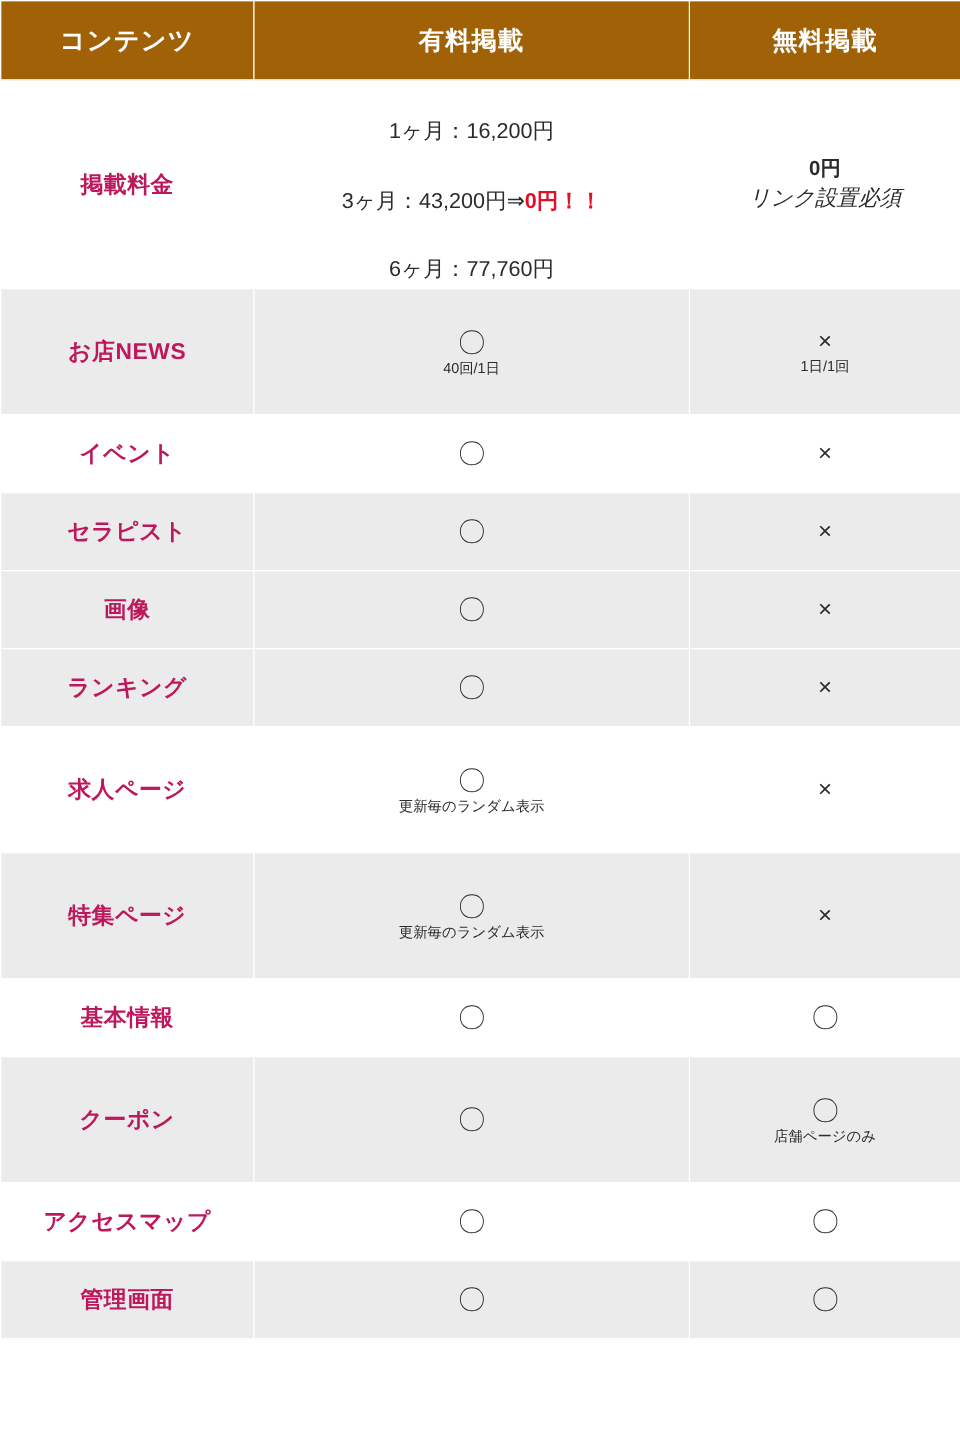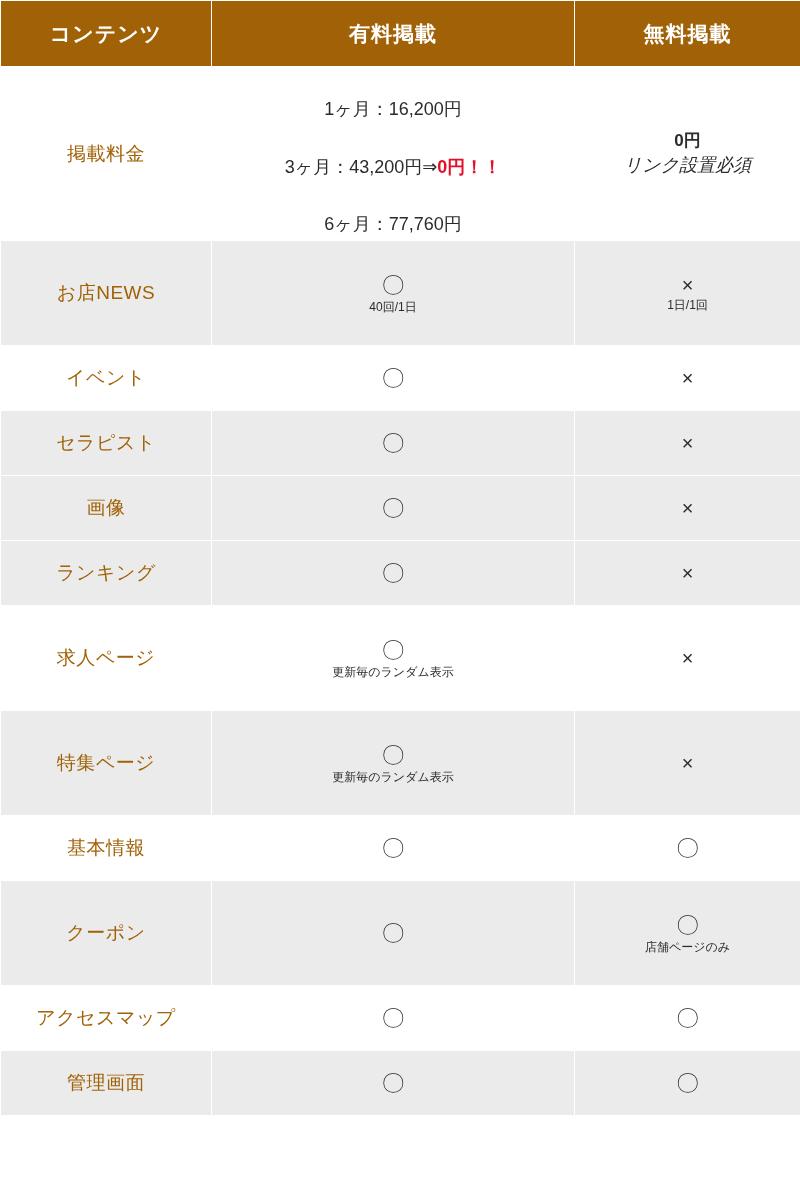--- a/index.html
+++ b/index.html
@@ -35,22 +35,23 @@
   }
   col.c-label { width: 211px; }
   col.c-paid  { width: 363px; }
   col.c-free  { width: 226px; }
 
   tbody tr.odd td { background: #ffffff; }
   tbody tr.even td { background: #ebebeb; }
 
   td.label {
     font-size: 19px;
-    color: #a16207;
+    color: #be185d;
     letter-spacing: 0.5px;
+    font-weight: bold;
   }
   td.cell {
     font-size: 19px;
     color: #2b2b2b;
     line-height: 1.45;
   }
   .mark {
     font-size: 23px;
     line-height: 1.25;
     display: block;

